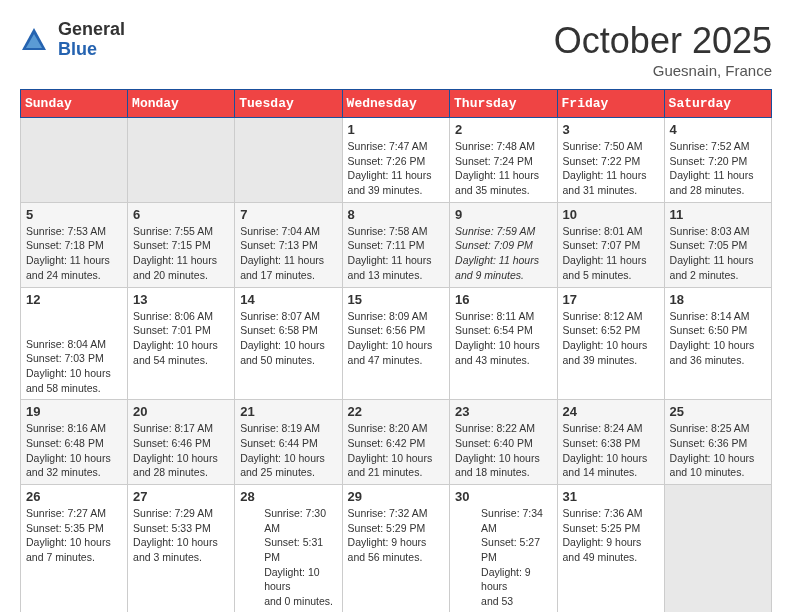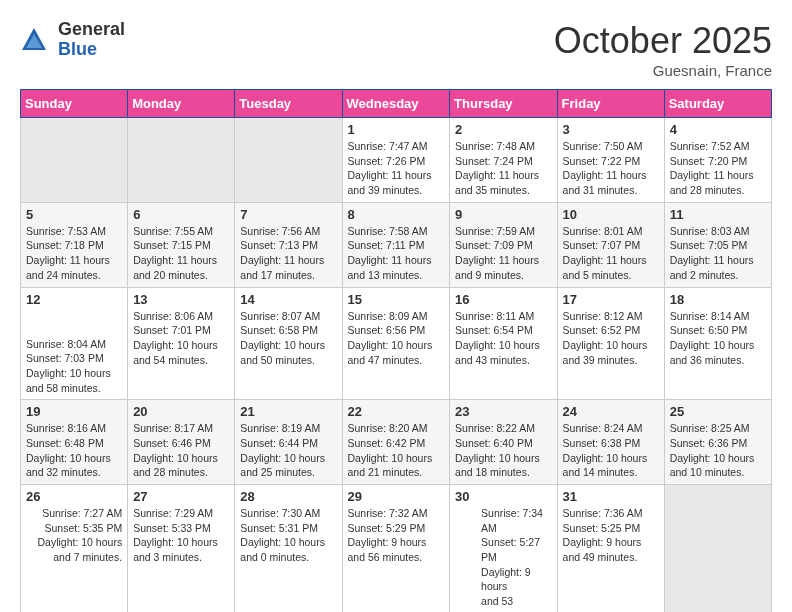--- a/index.html
+++ b/index.html
@@ -77,21 +77,21 @@
       color: #333;
       background: #fff;
     }
     .calendar tr:nth-child(even) td {
       background: #f5f5f5;
     }
     .calendar tr:nth-child(odd) td {
       background: #fff;
     }
     
-    .calendar thead tr th { background: #ec4899; }
+    .calendar thead tr th { background: #ef4444; font-family: Liberation Mono, monospace; }
     .day-number {
       font-weight: bold;
       font-size: 13px;
       margin-bottom: 2px;
       display: block;
     }
     .day-info {
       font-size: 10.5px;
       line-height: 1.4;
       color: #333;
@@ -176,35 +176,35 @@
         </td>
         <td>
           <span class="day-number">6</span>
           <div class="day-info" style="white-space: pre-line;">Sunrise: 7:55 AM
 Sunset: 7:15 PM
 Daylight: 11 hours
 and 20 minutes.</div>
         </td>
         <td>
           <span class="day-number">7</span>
-          <div class="day-info" style="white-space: pre-line;">Sunrise: 7:56 AM
+          <div class="day-info" style="white-space: pre-line;">Sunrise: 7:04 AM
 Sunset: 7:13 PM
 Daylight: 11 hours
 and 17 minutes.</div>
         </td>
         <td>
           <span class="day-number">8</span>
           <div class="day-info" style="white-space: pre-line;">Sunrise: 7:58 AM
 Sunset: 7:11 PM
 Daylight: 11 hours
 and 13 minutes.</div>
         </td>
         <td>
           <span class="day-number">9</span>
-          <div class="day-info" style="white-space: pre-line;">Sunrise: 7:59 AM
+          <div class="day-info" style="white-space: pre-line; font-style: italic;">Sunrise: 7:59 AM
 Sunset: 7:09 PM
 Daylight: 11 hours
 and 9 minutes.</div>
         </td>
         <td>
           <span class="day-number">10</span>
           <div class="day-info" style="white-space: pre-line;">Sunrise: 8:01 AM
 Sunset: 7:07 PM
 Daylight: 11 hours
 and 5 minutes.</div>
@@ -315,35 +315,35 @@
           <span class="day-number">25</span>
           <div class="day-info" style="white-space: pre-line;">Sunrise: 8:25 AM
 Sunset: 6:36 PM
 Daylight: 10 hours
 and 10 minutes.</div>
         </td>
       </tr>
       <tr>
         <td>
           <span class="day-number">26</span>
-          <div class="day-info" style="white-space: pre-line; text-align: right;">Sunrise: 7:27 AM
+          <div class="day-info" style="white-space: pre-line;">Sunrise: 7:27 AM
 Sunset: 5:35 PM
 Daylight: 10 hours
 and 7 minutes.</div>
         </td>
         <td>
           <span class="day-number">27</span>
           <div class="day-info" style="white-space: pre-line;">Sunrise: 7:29 AM
 Sunset: 5:33 PM
 Daylight: 10 hours
 and 3 minutes.</div>
         </td>
         <td>
           <span class="day-number">28</span>
-          <div class="day-info" style="white-space: pre-line;">Sunrise: 7:30 AM
+          <div class="day-info" style="white-space: pre-line; margin-left: 24px;">Sunrise: 7:30 AM
 Sunset: 5:31 PM
 Daylight: 10 hours
 and 0 minutes.</div>
         </td>
         <td>
           <span class="day-number">29</span>
           <div class="day-info" style="white-space: pre-line;">Sunrise: 7:32 AM
 Sunset: 5:29 PM
 Daylight: 9 hours
 and 56 minutes.</div>

